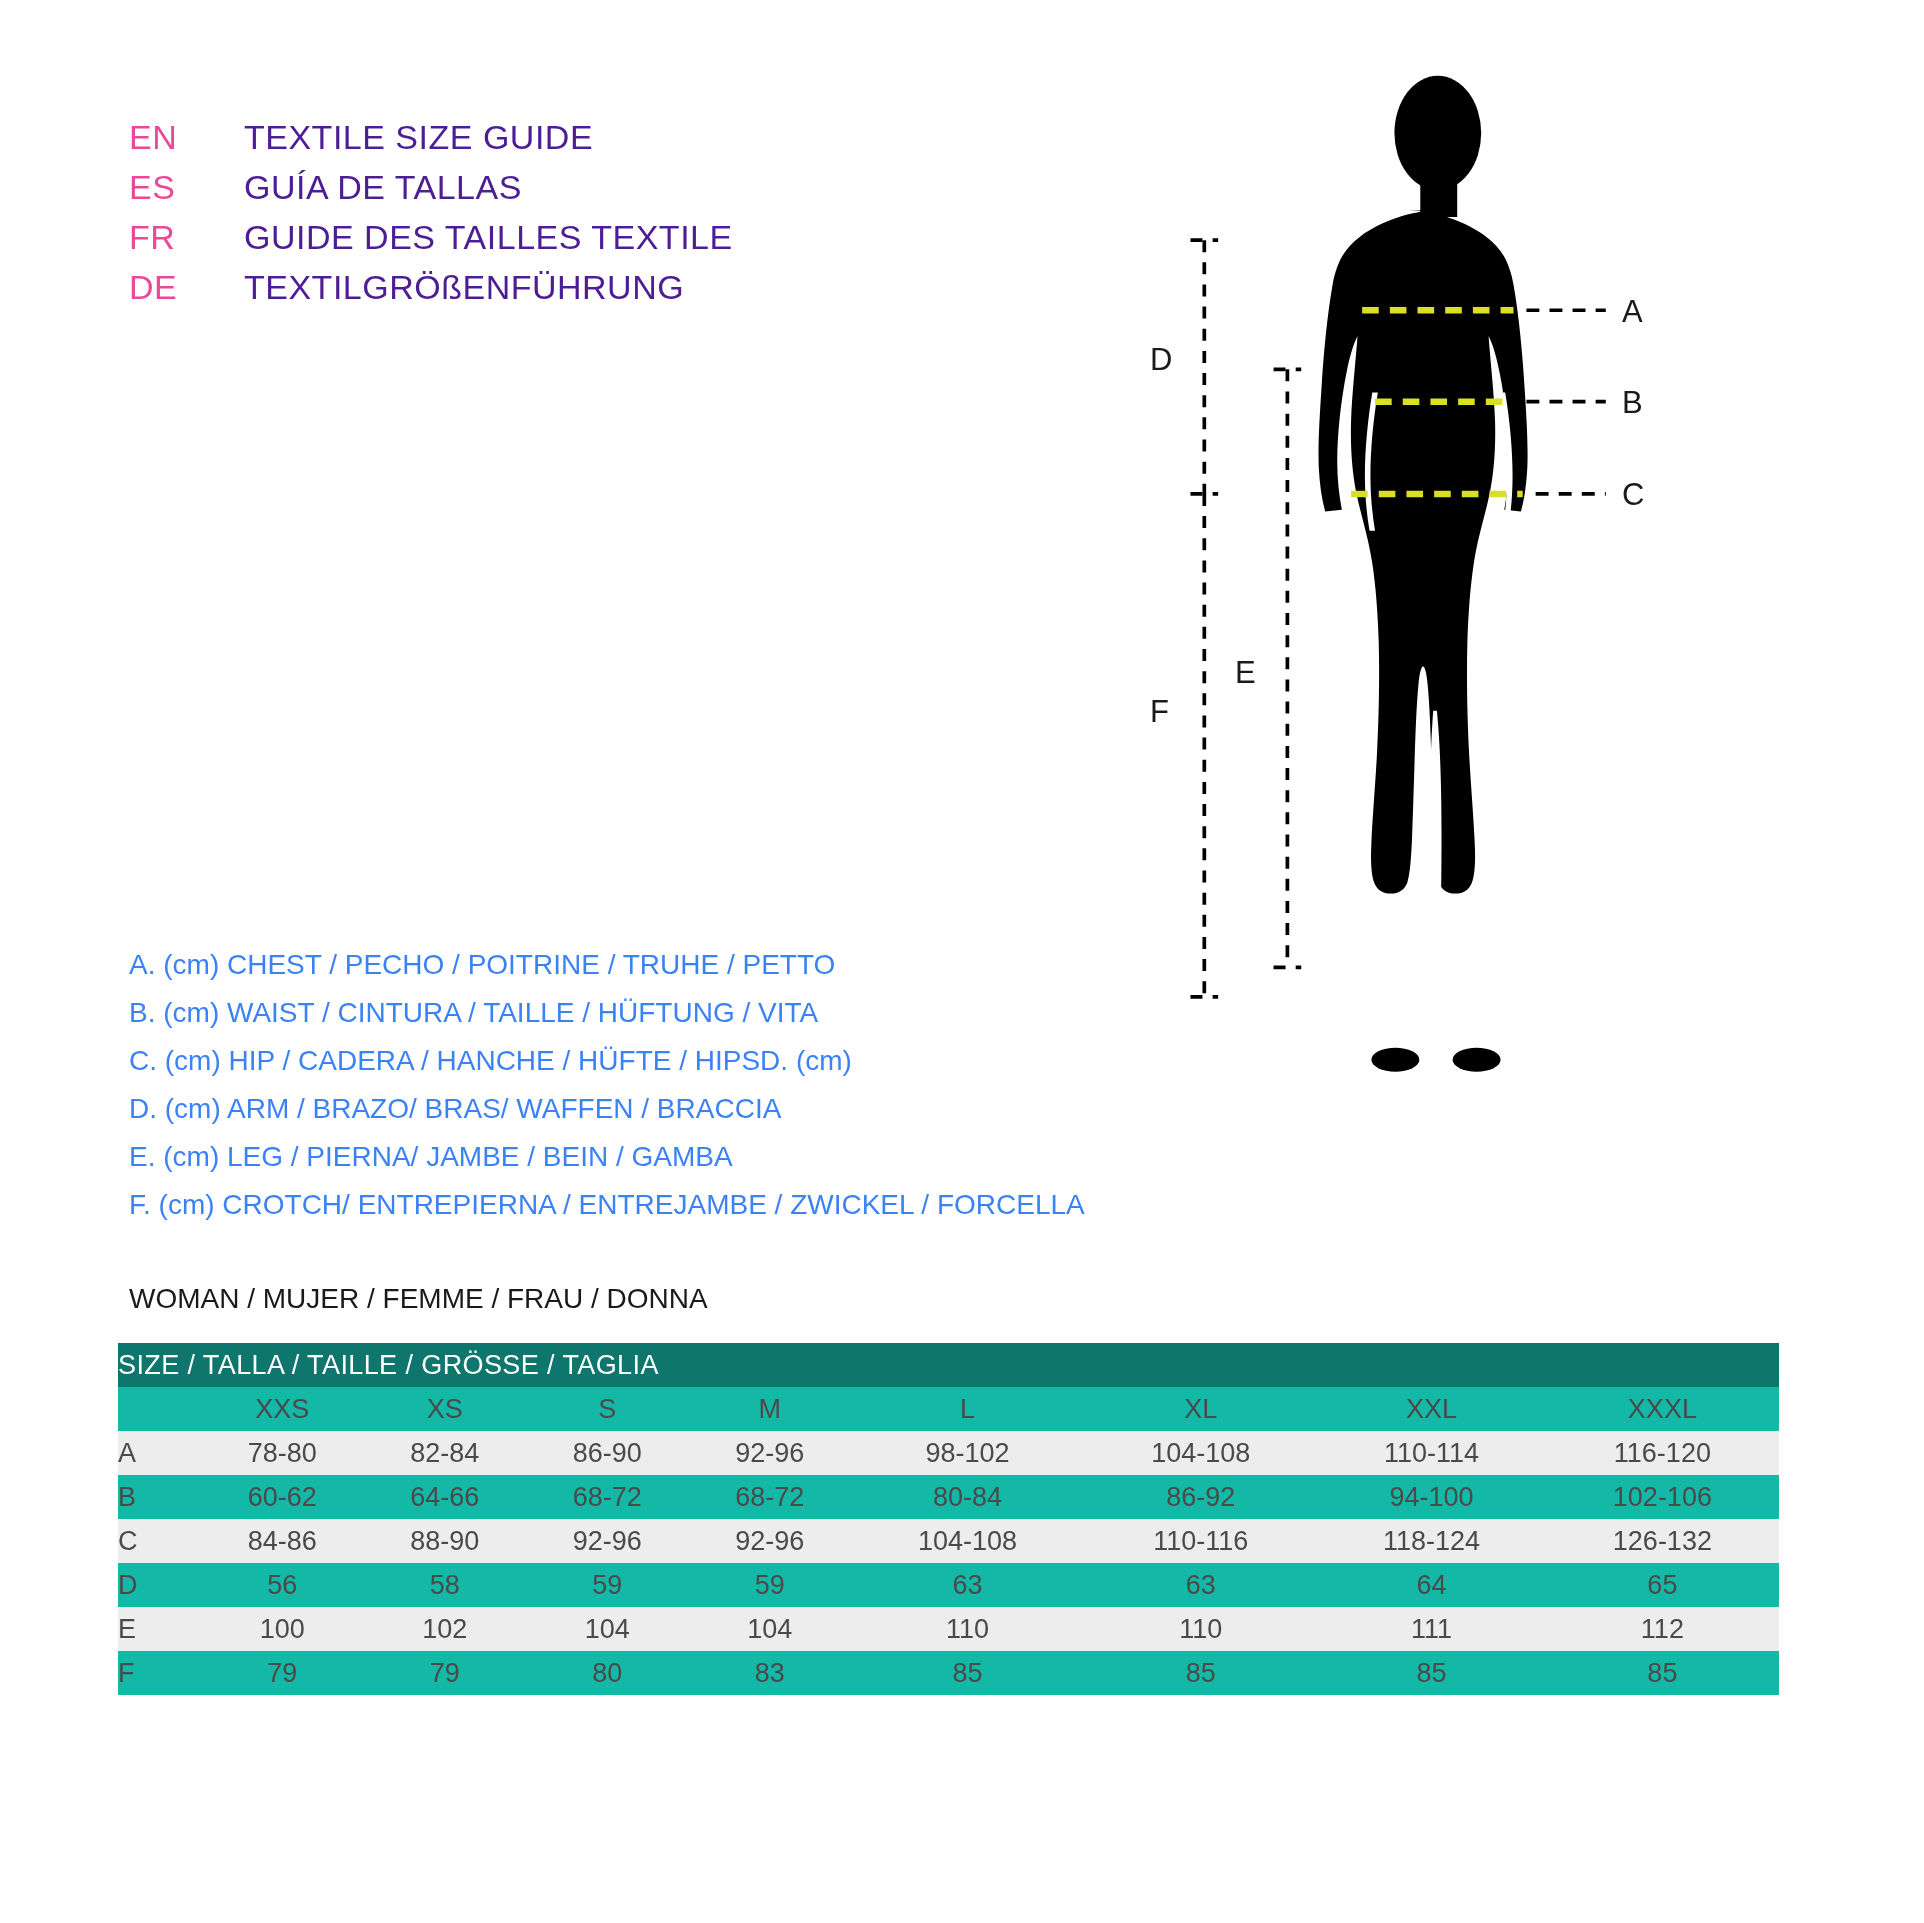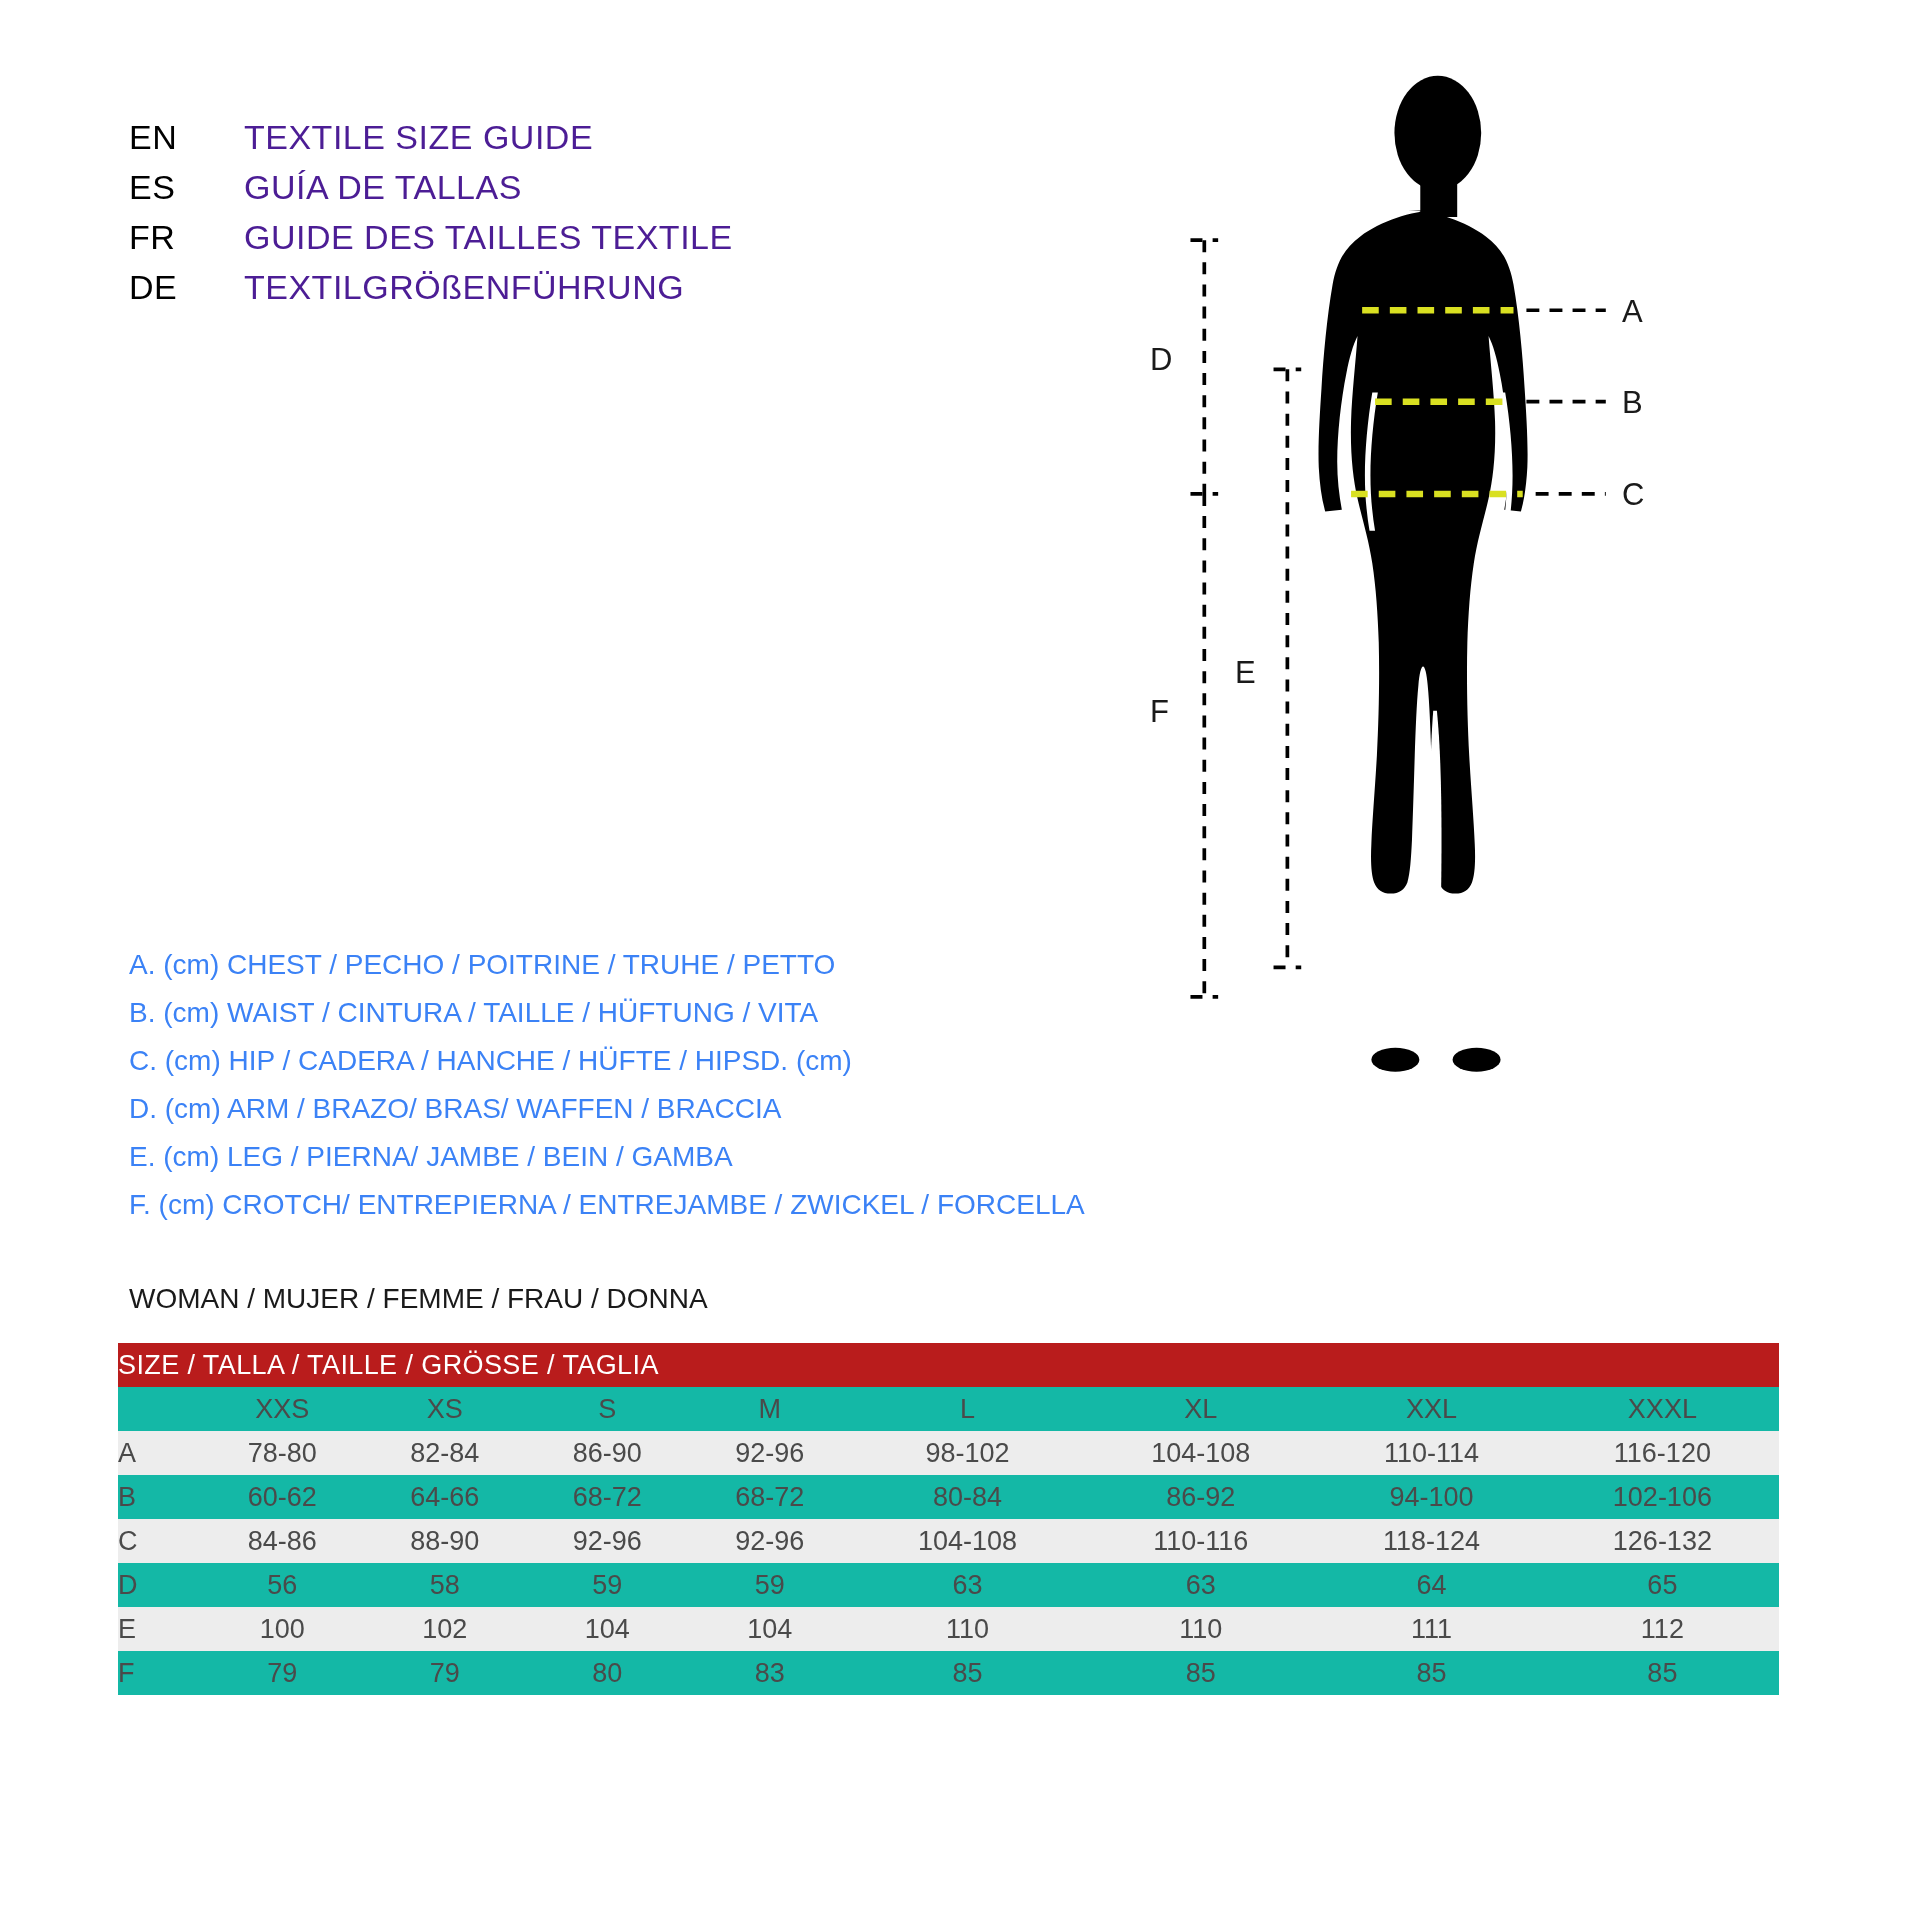--- a/index.html
+++ b/index.html
@@ -25,21 +25,21 @@
   }
   .title-row {
     display: flex;
     align-items: baseline;
     height: 50px;
   }
   .title-lang {
     width: 115px;
     font-size: 34px;
     letter-spacing: 0.5px;
-    color: #000000;
+    color: #ec4899;
   }
   .title-text {
     font-size: 34px;
     letter-spacing: 0.5px;
     color: #4c1d95;
     white-space: nowrap;
   }
 
   
   #legend-block {
@@ -75,21 +75,21 @@
     border-collapse: collapse;
     font-size: 27px;
     color: #3a3a3a;
   }
   #size-table td {
     padding: 0;
     height: 44px;
     vertical-align: middle;
   }
   .tbl-header-row td {
-    background: #b91c1c;
+    background: #0f766e;
     color: #ffffff;
     font-size: 27px;
     height: 48px;
     padding-left: 16.6px;
     letter-spacing: 0.4px;
   }
   .tbl-size-row td {
     text-align: center;
     color: #4a4a4a;
     height: 50px;

